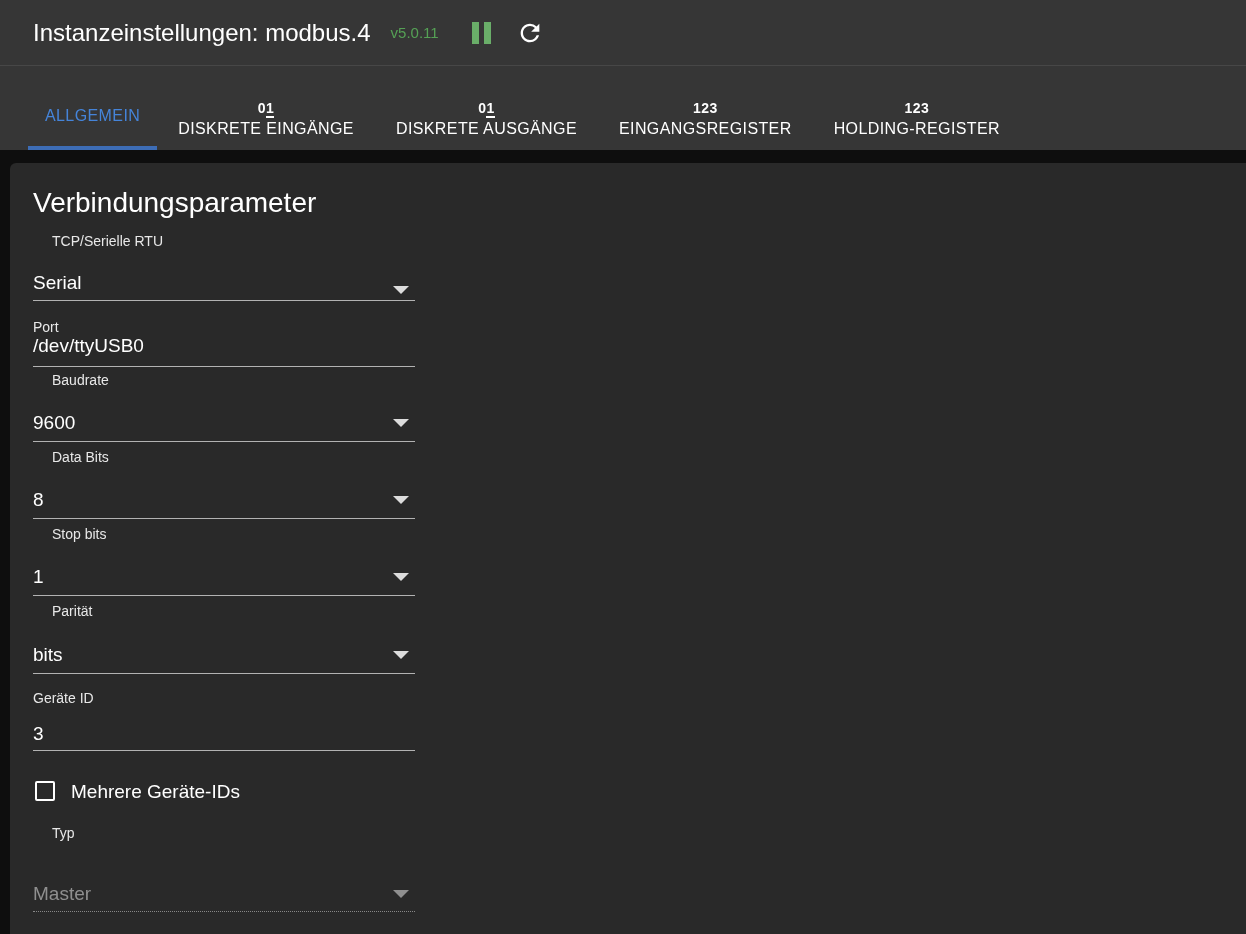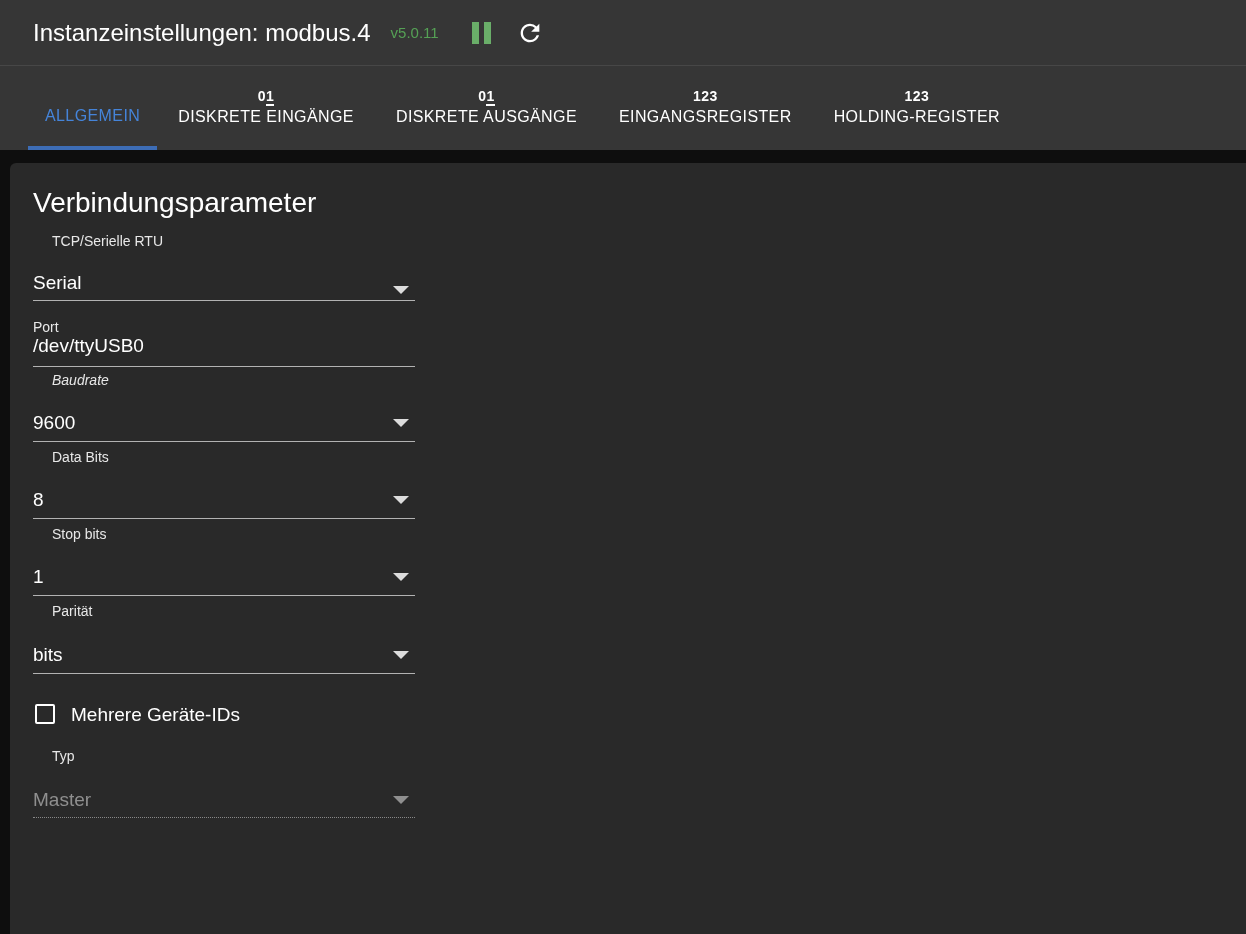--- a/index.html
+++ b/index.html
@@ -39,21 +39,21 @@
     border-top:1px solid #474747;
     display:flex;
     align-items:stretch;
   }
   .tab {
     position:relative;
     display:flex;
     flex-direction:column;
     align-items:center;
     justify-content:flex-end;
-    padding:0 21px 24px 21px;
+    padding:0 21px 12px 21px;
     cursor:pointer;
     color:#fff;
     background:none; border:none;
     font-family:inherit;
   }
   .tab-label {
     font-size:16px;
     font-weight:500;
     letter-spacing:0.4px;
     text-transform:uppercase;
@@ -127,29 +127,29 @@
     font-size:19px;
     line-height:22px;
     color:#fff;
     padding:0;
   }
 
   
   .f-conn .f-label     { margin-top:15px; }
   .f-conn .select-value{ margin-top:23px; padding-bottom:6px;align-items:flex-end; }
   .f-port .f-label     { margin-top:18px; }
-  .f-baud .f-label     { margin-top:5px;font-style:italic; }
+  .f-baud .f-label     { margin-top:5px; }
   .f-databits .f-label { margin-top:7px; }
   .f-stopbits .f-label { margin-top:7px; }
   .f-parity .f-label   { margin-top:7px; }
   .f-parity .select-value { margin-top:25px; }
   .f-devid .f-label    { margin-top:16px; }
   .f-devid .input-wrap { margin-top:17px; padding-bottom:5px; }
   .f-typ .f-label      { margin-top:22px; }
-  .f-typ .select-value { margin-top:25px; padding-bottom:6px;gap:29px; }
+  .f-typ .select-value { margin-top:42px; padding-bottom:6px;gap:29px; }
 
   
   .select-field.disabled .select-value {
     color:#8f8f8f;
     border-bottom:1px dotted #888;
     cursor:default;
   }
   .select-field.disabled .arrow { border-top-color:#8f8f8f; }
 
   
@@ -261,20 +261,26 @@
         </div>
 
         <div class="select-field f-parity">
           <div class="f-label indent">Parität</div>
           <div class="select-value">
             <span>bits</span>
             <span class="arrow"></span>
           </div>
         </div>
 
+        <div class="input-field f-devid">
+          <div class="f-label">Geräte ID</div>
+          <div class="input-wrap">
+            <input class="text-input" type="text" value="3" style="">
+          </div>
+        </div>
 
         <div class="checkbox-row">
           <span class="checkbox-box"></span>
           <span class="checkbox-label">Mehrere Geräte-IDs</span>
         </div>
 
         <div class="select-field disabled f-typ">
           <div class="f-label indent">Typ</div>
           <div class="select-value">
             <span>Master</span>

